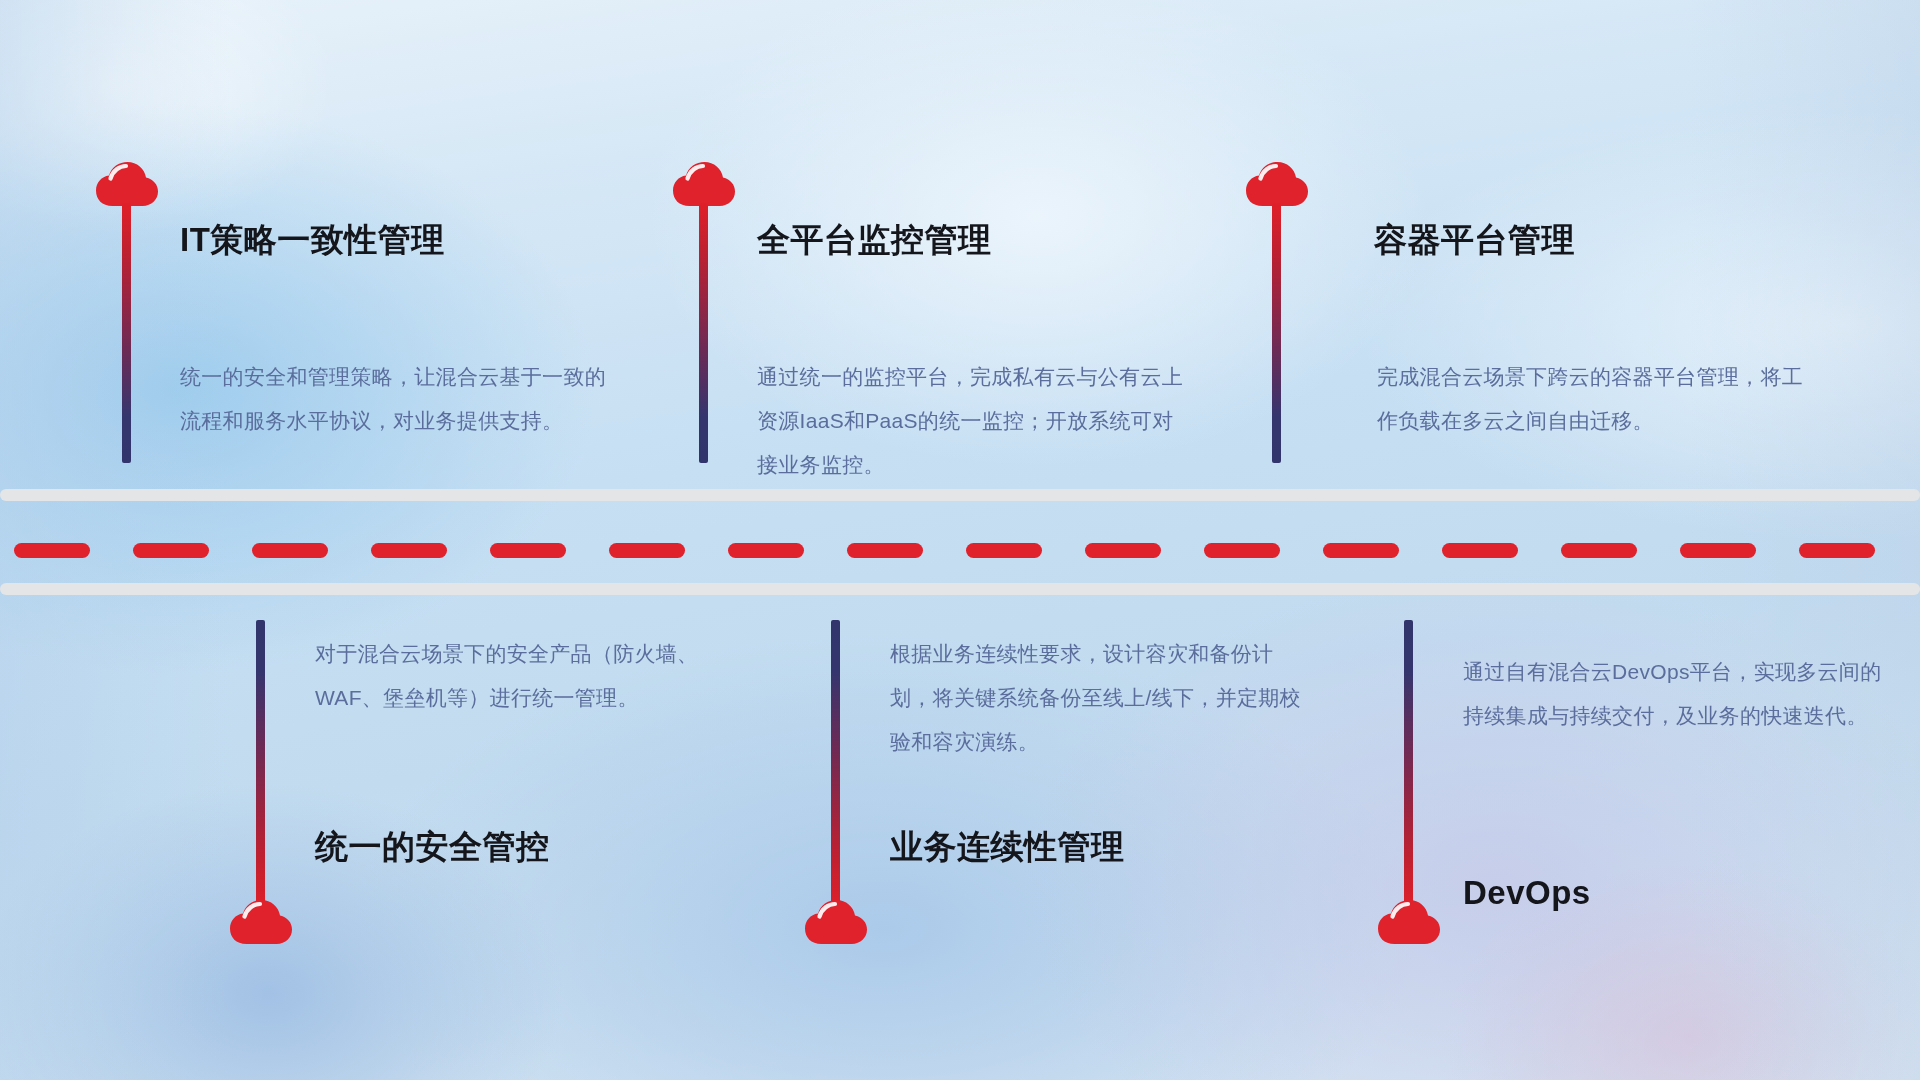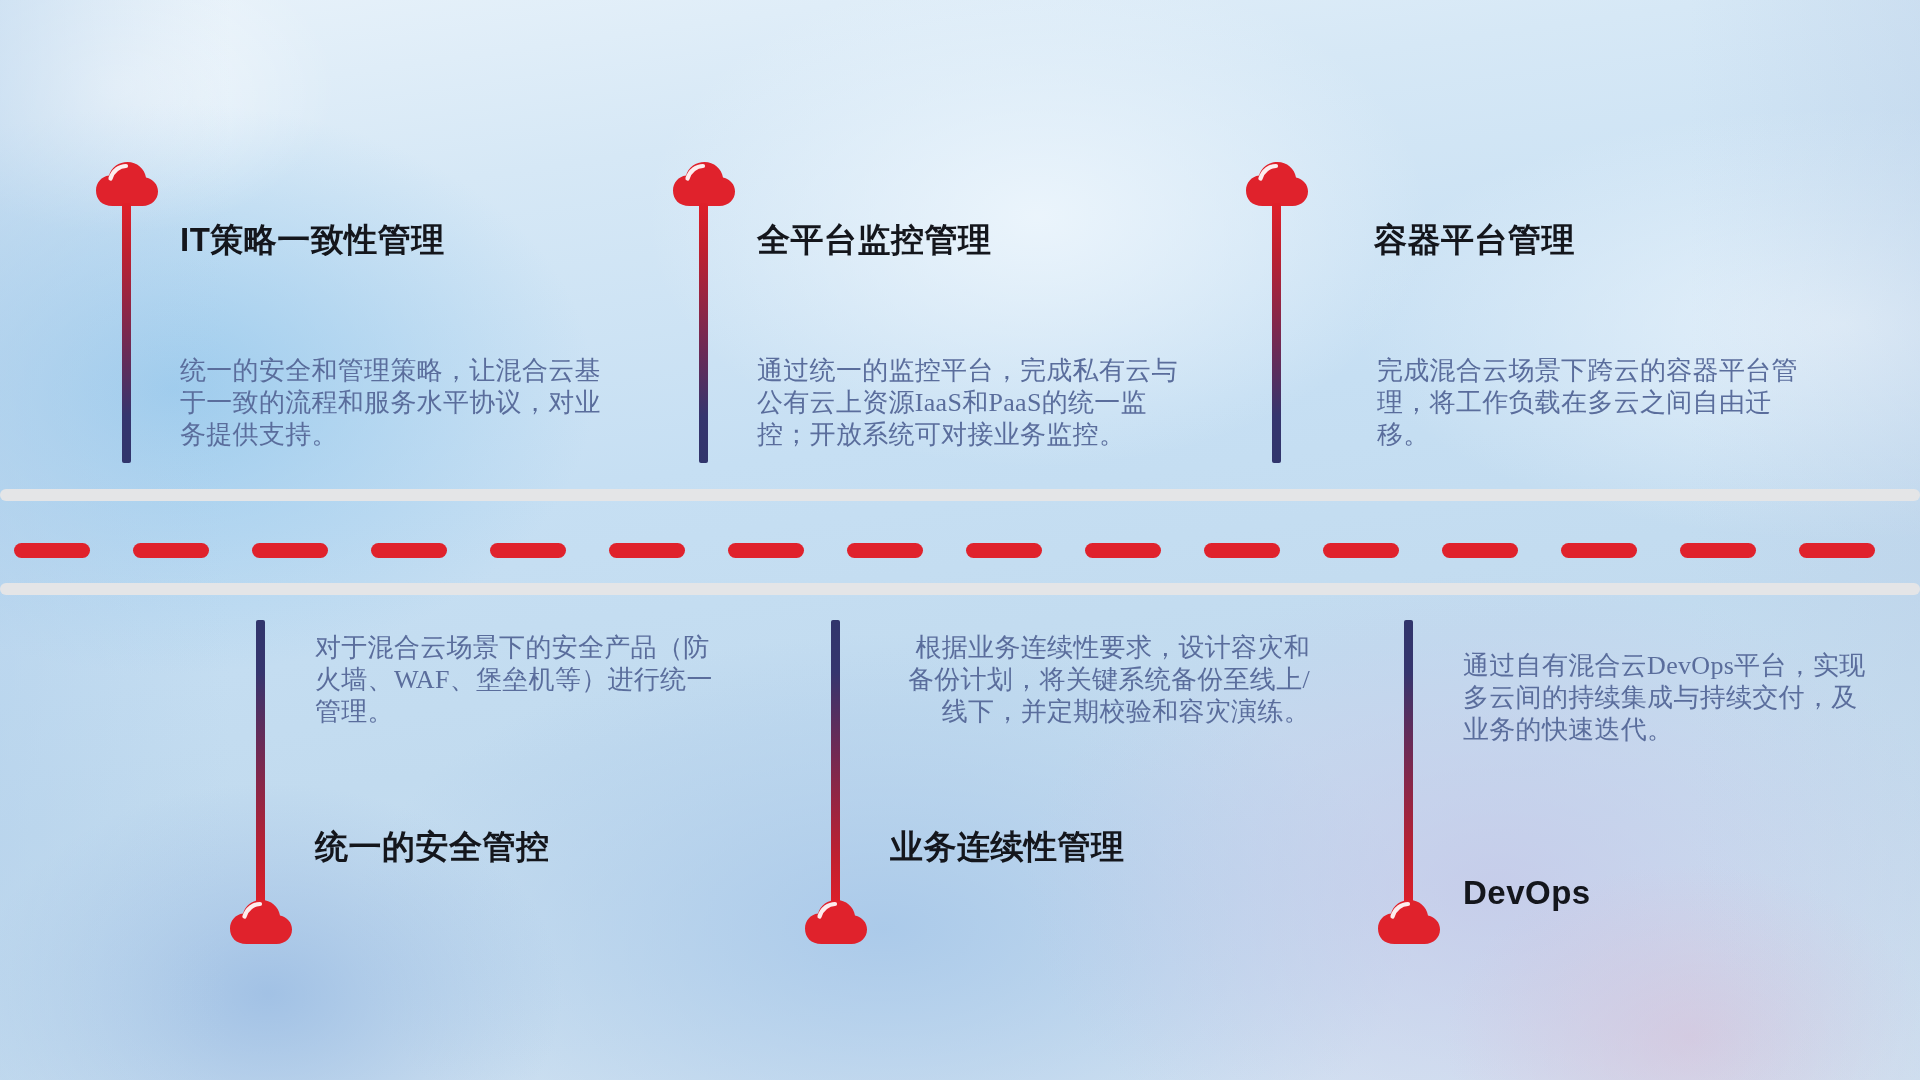--- a/index.html
+++ b/index.html
@@ -93,25 +93,24 @@
   .col-title {
     position:absolute;
     font-size:33px;
     font-weight:700;
     color:#14161c;
     letter-spacing:0.5px;
     white-space:nowrap;
   }
   .col-body {
     position:absolute;
-    font-size:26px;
-    line-height:32px;
+    font-size:21px;
+    line-height:44px;
     color:#5a6d9c;
     letter-spacing:0.3px;
-    font-family:Liberation Serif, serif;
   }
 </style>
 </head>
 <body>
 
 <div id="stage">
 
   <div class="bg-layer bg-base"></div>
   <div class="bg-layer bg-blob-a"></div>
   <div class="bg-layer bg-blob-b"></div>
@@ -183,21 +182,21 @@
     <div class="col-body" style="left:315px; top:632px; width:420px;">对于混合云场景下的安全产品（防火墙、WAF、堡垒机等）进行统一管理。</div>
     <div class="col-title" style="left:315px; top:825px;text-align:right;">统一的安全管控</div>
   </div>
 
   <div class="col">
     <div class="stem stem-up" style="left:831px; top:620px; height:290px;"></div>
     <svg class="cloud" style="left:803px; top:898px;" viewBox="0 0 66 48">
       <path d="M18.5 46 C8 46 2 39.5 2 30.5 C2 22.5 7.5 16.5 15 15.5 C17.5 7 25 2 33.5 2 C43 2 50.5 8.5 52 17.5 C59.5 19 64 25 64 31.5 C64 39.5 57.5 46 48.5 46 Z" fill="#e0222c"></path>
       <path d="M16.5 18.5 C19 10.5 25.5 6 32 6" stroke="#ffffff" stroke-width="4.2" stroke-linecap="round" fill="none" opacity="0.92"></path>
     </svg>
-    <div class="col-body" style="left:890px; top:632px; width:420px;text-align:right;">根据业务连续性要求，设计容灾和备份计划，将关键系统备份至线上/线下，并定期校验和容灾演练。</div>
+    <div class="col-body" style="left:890px; top:632px; width:420px;">根据业务连续性要求，设计容灾和备份计划，将关键系统备份至线上/线下，并定期校验和容灾演练。</div>
     <div class="col-title" style="left:890px; top:825px;">业务连续性管理</div>
   </div>
 
   <div class="col">
     <div class="stem stem-up" style="left:1404px; top:620px; height:290px;"></div>
     <svg class="cloud" style="left:1376px; top:898px;" viewBox="0 0 66 48">
       <path d="M18.5 46 C8 46 2 39.5 2 30.5 C2 22.5 7.5 16.5 15 15.5 C17.5 7 25 2 33.5 2 C43 2 50.5 8.5 52 17.5 C59.5 19 64 25 64 31.5 C64 39.5 57.5 46 48.5 46 Z" fill="#e0222c"></path>
       <path d="M16.5 18.5 C19 10.5 25.5 6 32 6" stroke="#ffffff" stroke-width="4.2" stroke-linecap="round" fill="none" opacity="0.92"></path>
     </svg>
     <div class="col-body" style="left:1463px; top:632px; width:420px;margin-top:18px;">通过自有混合云DevOps平台，实现多云间的持续集成与持续交付，及业务的快速迭代。</div>

